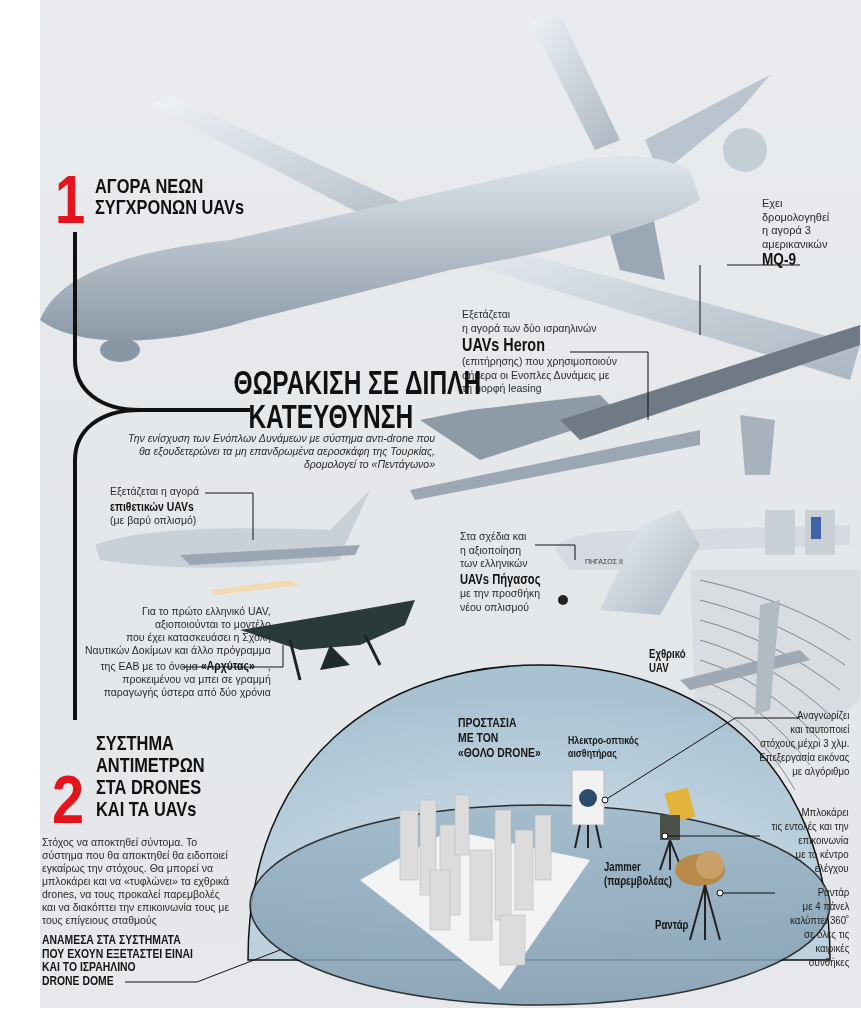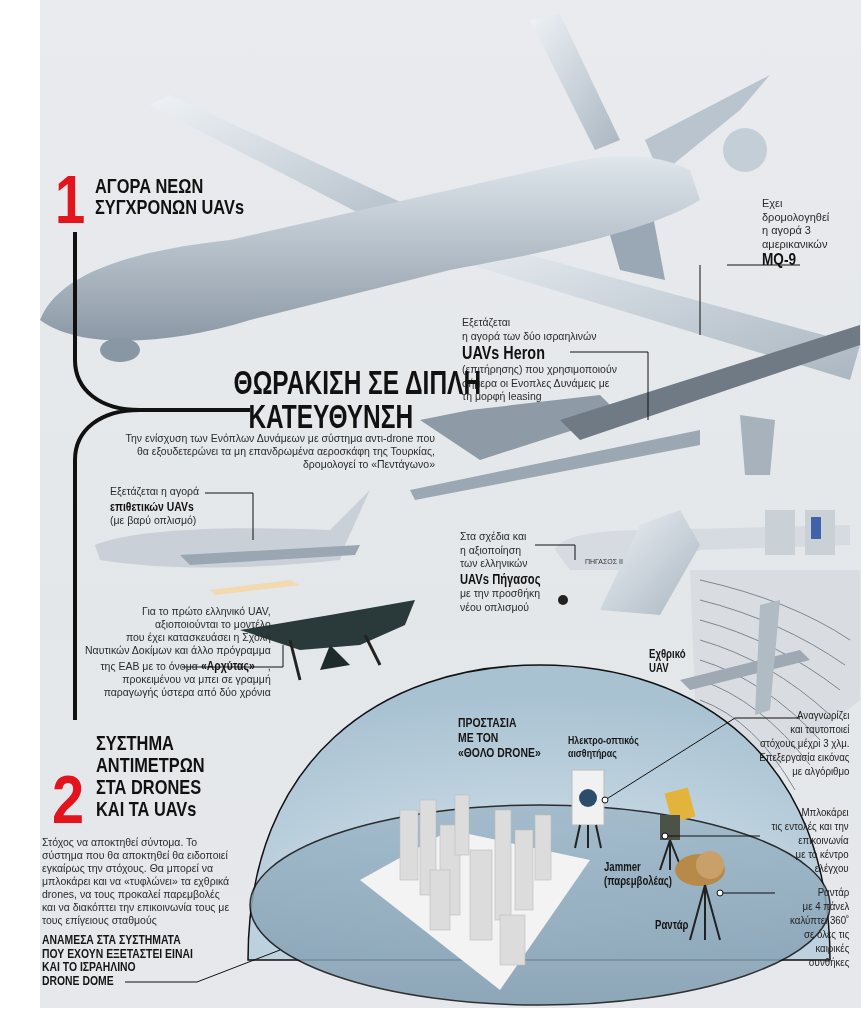--- a/index.html
+++ b/index.html
@@ -152,34 +152,34 @@
 </div>
 
 <div class="abs note" style="left:762px;top:197px;font-size:11px;line-height:13.5px;">
   <div>Εχει</div>
   <div>δρομολογηθεί</div>
   <div>η αγορά 3</div>
   <div>αμερικανικών</div>
   <div class="bold-c" style="font-size:17px;line-height:18px;">MQ-9</div>
 </div>
 
-<div class="abs note" style="left:462px;top:316px;">
+<div class="abs note" style="left:462px;top:308px;">
   <div>Εξετάζεται</div>
   <div>η αγορά των δύο ισραηλινών</div>
   <div class="bold-c" style="font-size:18px;line-height:20px;">UAVs Heron</div>
   <div>(επιτήρησης) που χρησιμοποιούν</div>
   <div>σήμερα οι Ενοπλες Δυνάμεις με</div>
   <div>τη μορφή leasing</div>
 </div>
 
 <div class="abs" style="left:158px;top:365px;width:270px;text-align:center;">
   <div class="head" style="font-size:34px;display:block;transform:scaleX(0.72);transform-origin:right top;">ΘΩΡΑΚΙΣΗ ΣΕ ΔΙΠΛΗ</div>
   <div class="head" style="font-size:34px;display:block;transform:scaleX(0.72);transform-origin:right top;">ΚΑΤΕΥΘΥΝΣΗ</div>
 </div>
-<div class="abs body-txt" style="left:90px;top:432px;width:345px;text-align:right;">
+<div class="abs body-txt" style="left:90px;top:432px;width:345px;text-align:right;font-style:italic;">
   <div>Την ενίσχυση των Ενόπλων Δυνάμεων με σύστημα αντι-drone που</div>
   <div>θα εξουδετερώνει τα μη επανδρωμένα αεροσκάφη της Τουρκίας,</div>
   <div>δρομολογεί το «Πεντάγωνο»</div>
 </div>
 
 <div class="abs note" style="left:110px;top:485px;">
   <div>Εξετάζεται η αγορά</div>
   <div class="bold-c" style="font-size:13px;line-height:15px;">επιθετικών UAVs</div>
   <div>(με βαρύ οπλισμό)</div>
 </div>

